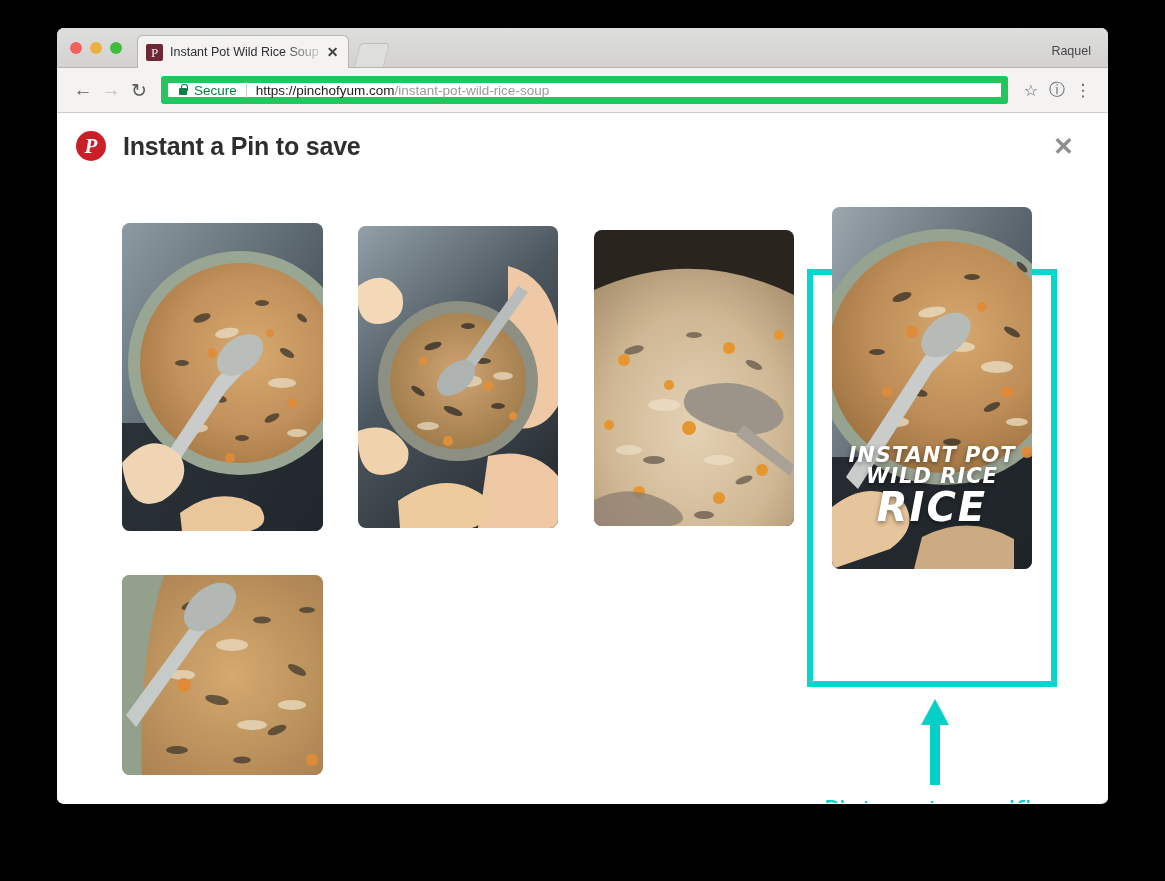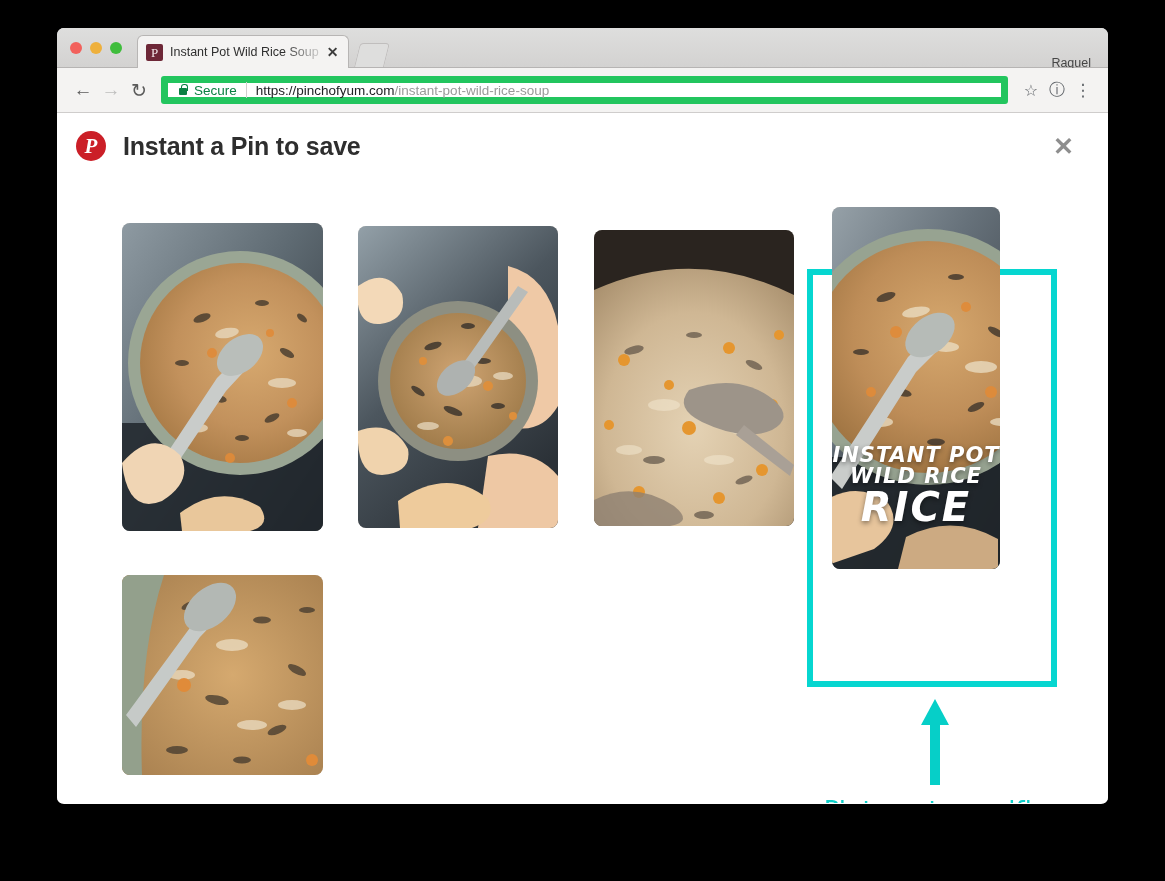--- a/index.html
+++ b/index.html
@@ -81,21 +81,21 @@
     left: 300px; top: 15px;
     width: 30px; height: 24px;
     background: #dededd;
     border: 1px solid #c0bebd;
     border-bottom: none;
     border-radius: 4px 4px 0 0;
     transform: skewX(-14deg);
   }
   .profile-name {
     position: absolute;
-    right: 17px; top: 28px;
+    right: 17px; top: 16px;
     font-size: 12.5px;
     color: #464646;
   }
 
   
   .toolbar {
     position: relative;
     height: 45px;
     background: #f4f3f2;
     border-bottom: 1px solid #cfcdcc;
@@ -434,21 +434,21 @@
               <ellipse cx="150" cy="200" rx="14" ry="5"></ellipse>
             <ellipse cx="35" cy="220" rx="13" ry="5"></ellipse>
               <ellipse cx="125" cy="230" rx="15" ry="5"></ellipse>
           </g>
           <path d="M95 160 q50 -18 85 10 q20 18 -2 30 q-28 12 -70 -8 q-28 -14 -13 -32 Z" fill="#9d9489"></path>
           <path d="M150 195 L200 235 L196 246 L142 205 Z" fill="#a9a096"></path>
           <path d="M0 270 q40 -20 80 6 q20 16 -4 20 L0 296 Z" fill="#8e8172" opacity="0.8"></path>
         </svg>
       </div>
 
-      <div class="pin" style="left:775px; top:28px; width:168px; height:362px;">
+      <div class="pin" style="left:775px; top:28px; width:200px; height:362px;">
         <svg class="pin-img" viewBox="0 0 200 362" preserveAspectRatio="xMidYMid slice">
           <defs>
             <linearGradient id="g4" x1="0" y1="0" x2="1" y2="1">
               <stop offset="0" stop-color="#9ba6ad"></stop>
                 <stop offset="0.4" stop-color="#66717a"></stop>
                 <stop offset="1" stop-color="#262b30"></stop>
             </linearGradient>
             <radialGradient id="soup4" cx="0.55" cy="0.4" r="0.62">
               <stop offset="0" stop-color="#d6a86e"></stop>
                 <stop offset="0.6" stop-color="#be8d58"></stop>

